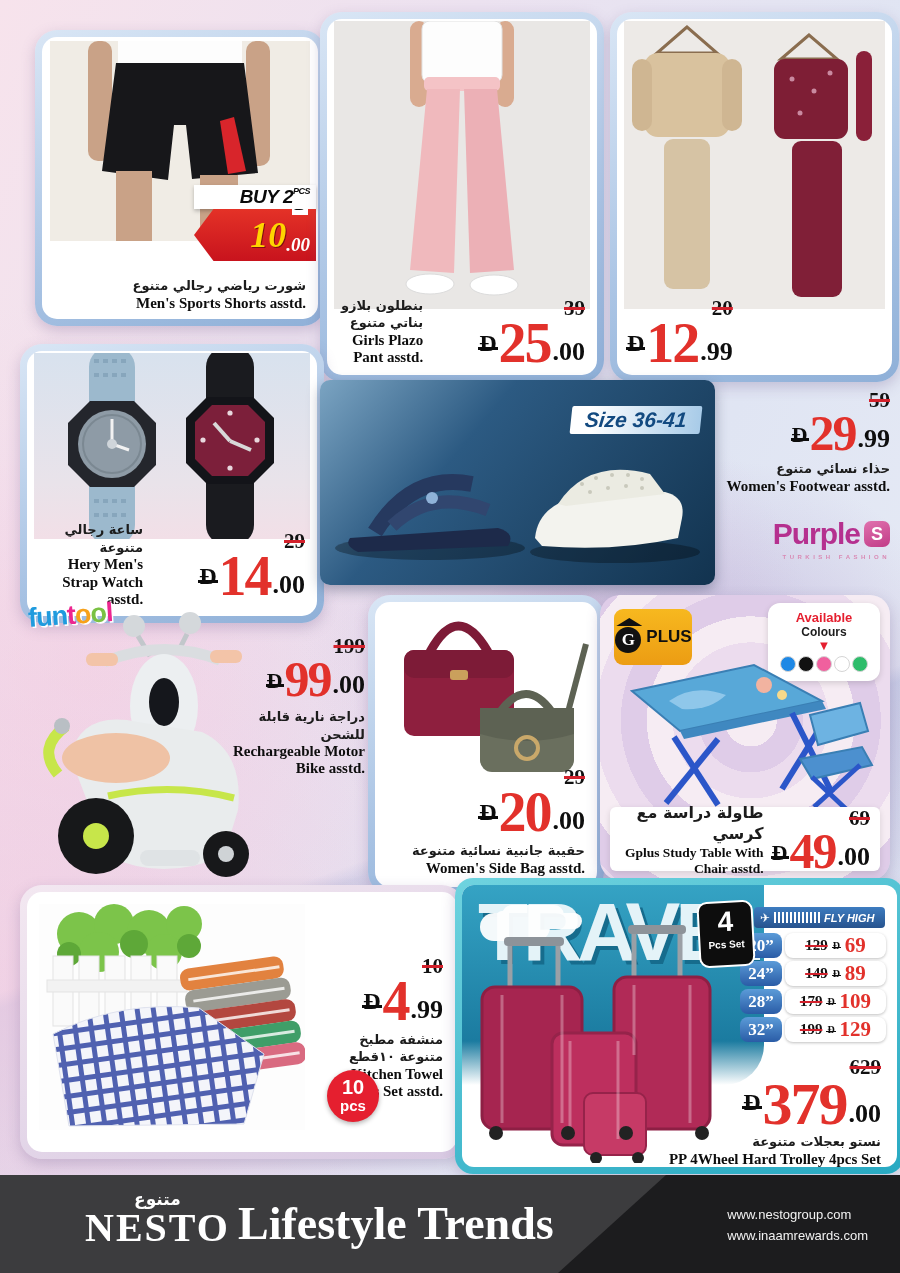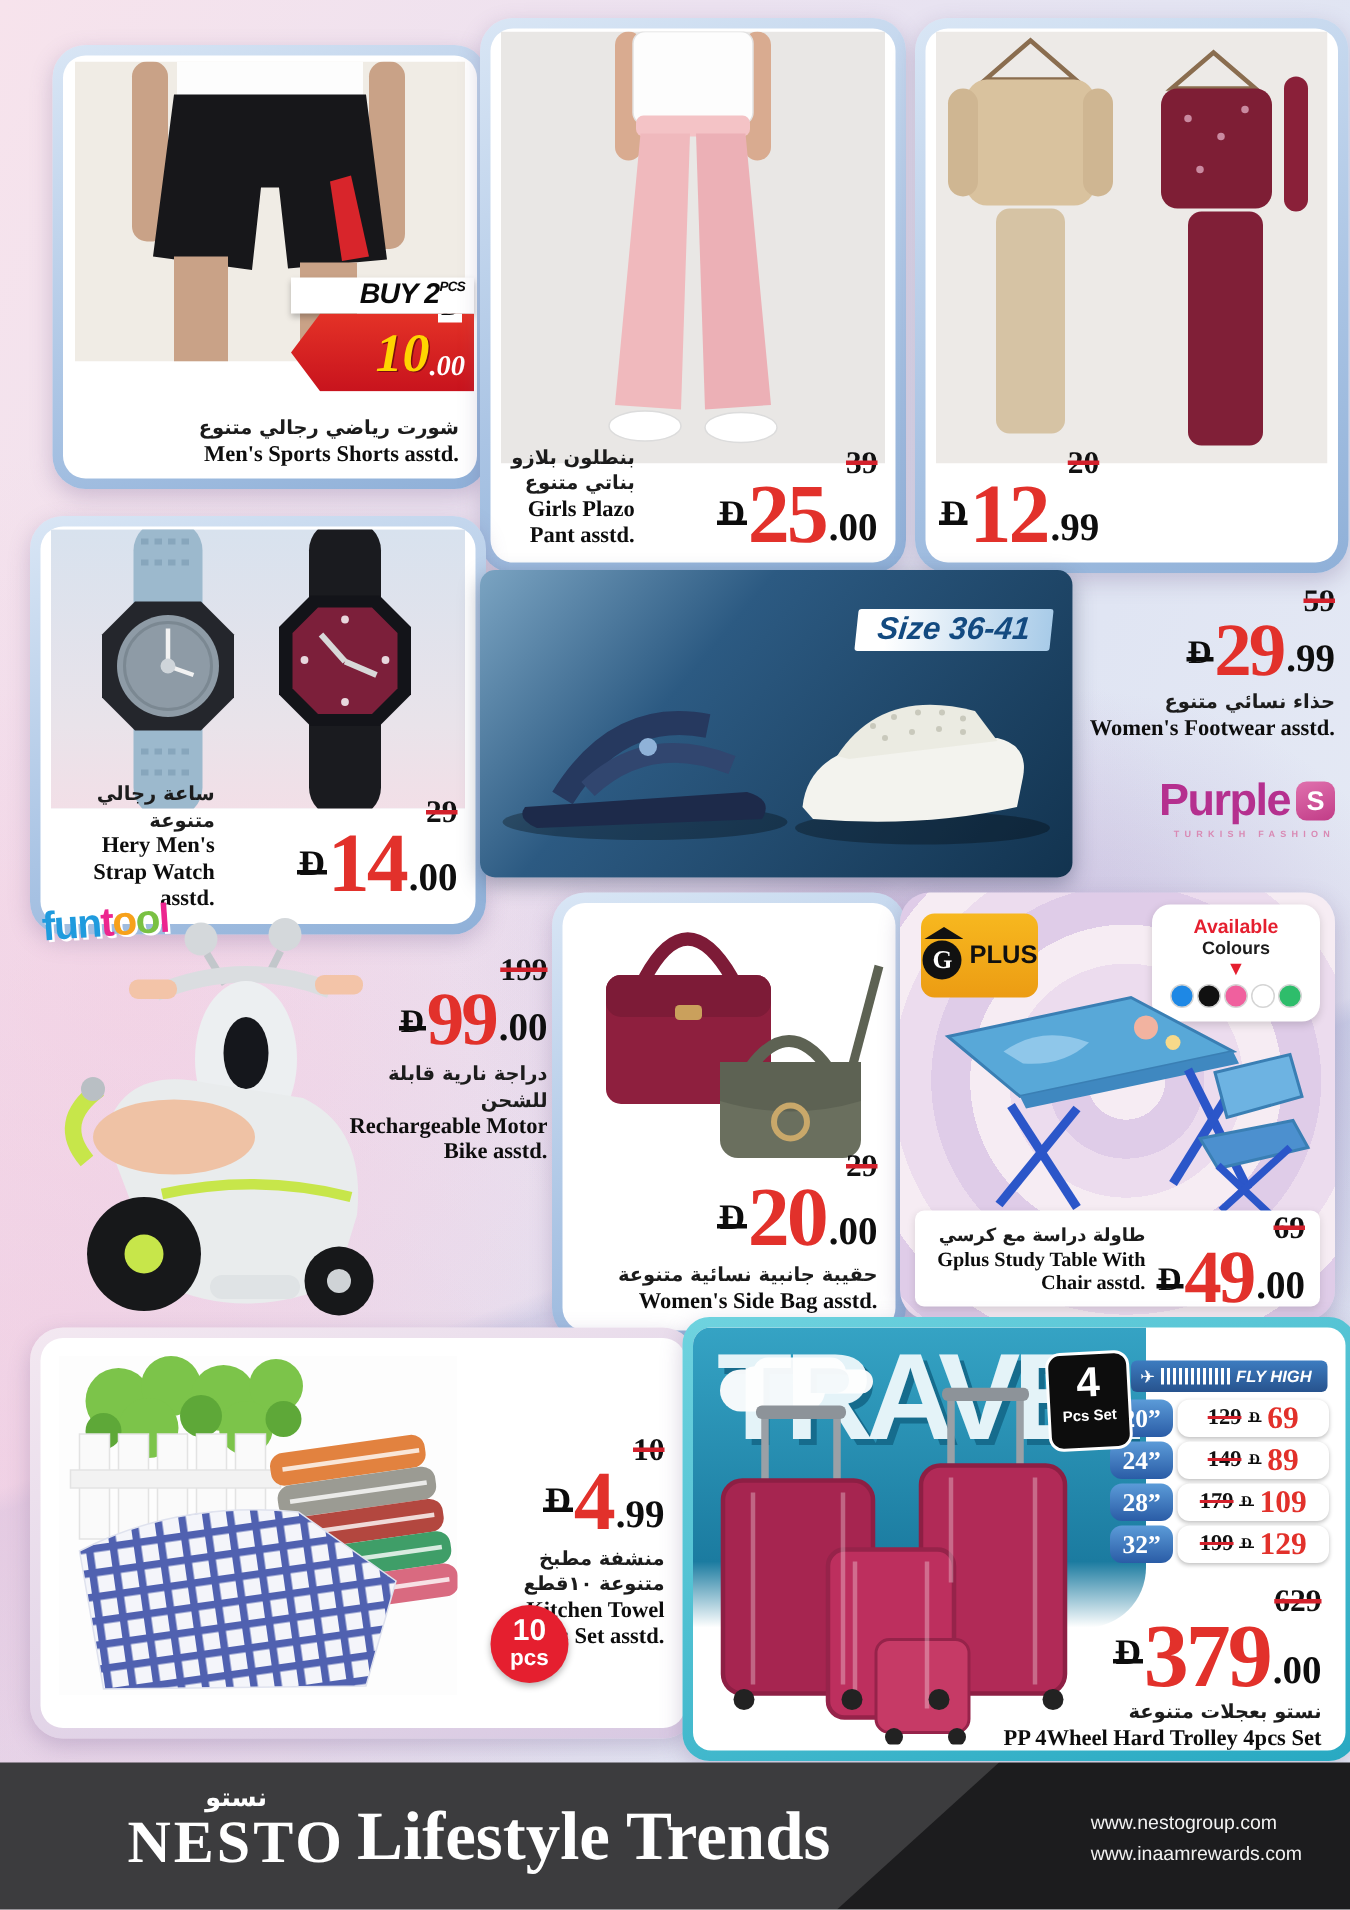--- a/index.html
+++ b/index.html
@@ -86,21 +86,21 @@
   .colours{position:absolute;right:10px;top:8px;width:100px;background:#fff;border-radius:12px;
     padding:7px 6px 9px;text-align:center;box-shadow:0 2px 6px rgba(0,0,0,.15);}
   .colours .l1{font:bold 13px "Liberation Sans",sans-serif;color:#e51f2f;}
   .colours .l2{font:bold 12px "Liberation Sans",sans-serif;color:#1c1c1c;}
   .colours .arr{color:#e51f2f;font-size:13px;line-height:1.1;}
   .dots{display:flex;justify-content:center;gap:2px;margin-top:3px;}
   .dot{width:16px;height:16px;border-radius:50%;border:1px solid #d5d5d5;box-sizing:border-box;}
   .gplus-strip{position:absolute;left:10px;right:10px;bottom:9px;height:64px;background:#fff;border-radius:6px;
     display:flex;align-items:center;padding:4px 10px;box-sizing:border-box;box-shadow:0 2px 6px rgba(0,0,0,.12);}
   .gplus-strip .namecol{flex:1;text-align:right;padding-right:8px;}
-  .gplus-strip .ar{font-size:12px;} .gplus-strip .en{font-size:13.5px;}
+  .gplus-strip .ar{font-size:16px;} .gplus-strip .en{font-size:13.5px;}
   
   .towel{left:20px;top:885px;width:430px;height:260px;background:linear-gradient(160deg,#f3e8f1,#d8c9e2);}
   .towel .pcol{position:absolute;left:288px;right:14px;top:62px;text-align:right;}
   .towel .namecol{margin-top:6px;}
   .pcsbadge{position:absolute;left:300px;top:178px;width:52px;height:52px;border-radius:50%;
     background:var(--badge-red);color:#fff;text-align:center;box-shadow:0 2px 5px rgba(0,0,0,.3);}
   .pcsbadge .n{font:bold 20px/1.05 "Liberation Sans",sans-serif;display:block;margin-top:7px;}
   .pcsbadge .u{font:bold 15px/1 "Liberation Sans",sans-serif;display:block;}
   
   .trolley{left:455px;top:878px;width:435px;height:282px;background:linear-gradient(160deg,#6fd3df,#28a9c2);border-radius:18px;}
@@ -611,21 +611,21 @@
         <div class="namecol">
           <div class="ar">نستو بعجلات متنوعة</div>
           <div class="en">PP 4Wheel Hard Trolley 4pcs Set asstd.</div>
         </div>
       </div>
     </div>
   </section>
 
   <footer class="footer">
     <div class="nesto">
-      <div class="ar">نستو</div>
+      <div class="ar">متنوع</div>
       <div class="en">NESTO</div>
     </div>
     <div class="lifestyle">Lifestyle Trends</div>
     <div class="urls">
       <div>www.nestogroup.com</div>
       <div>www.inaamrewards.com</div>
     </div>
   </footer>
 
 </div>

